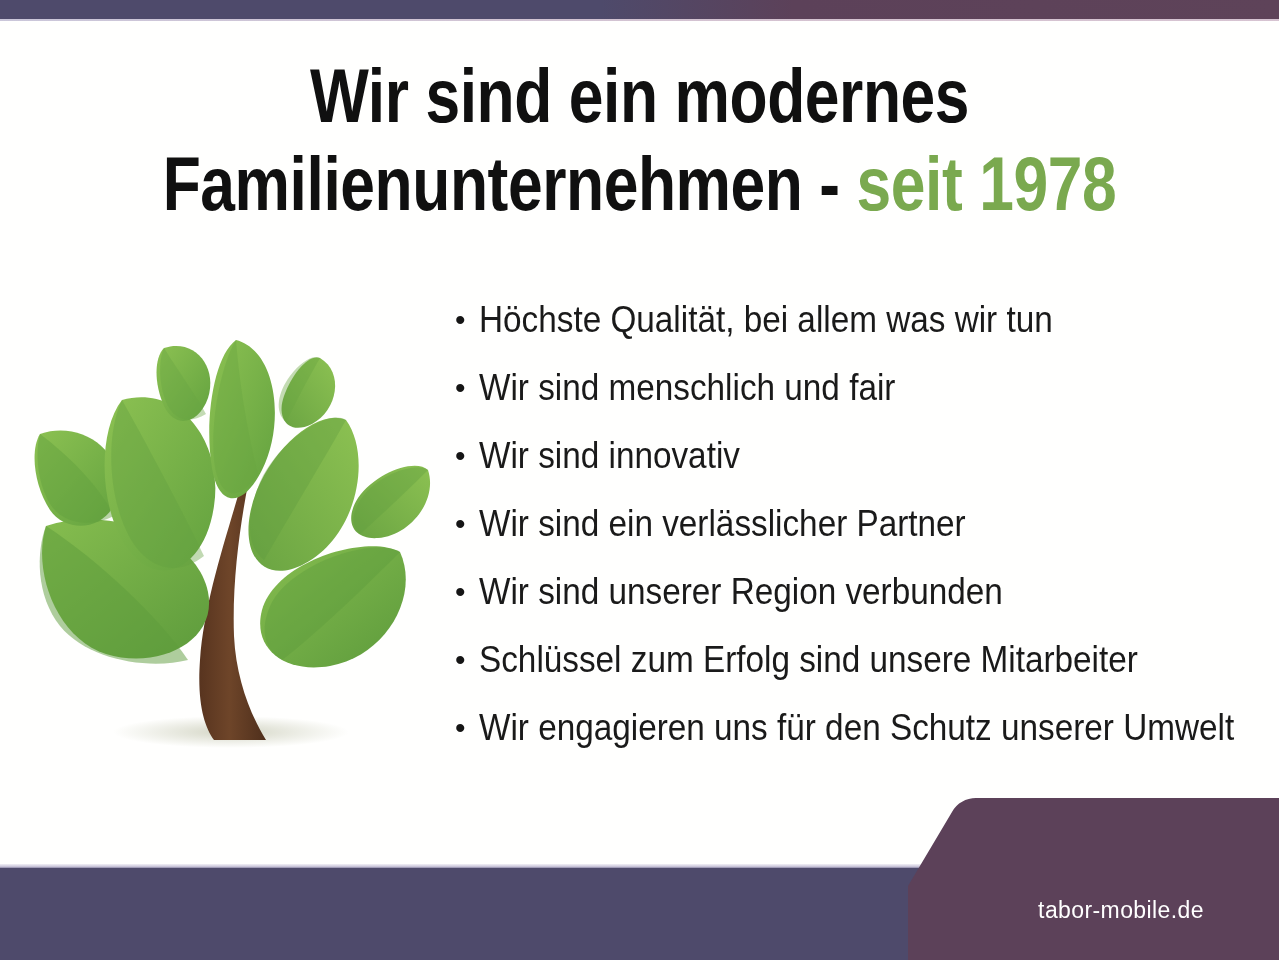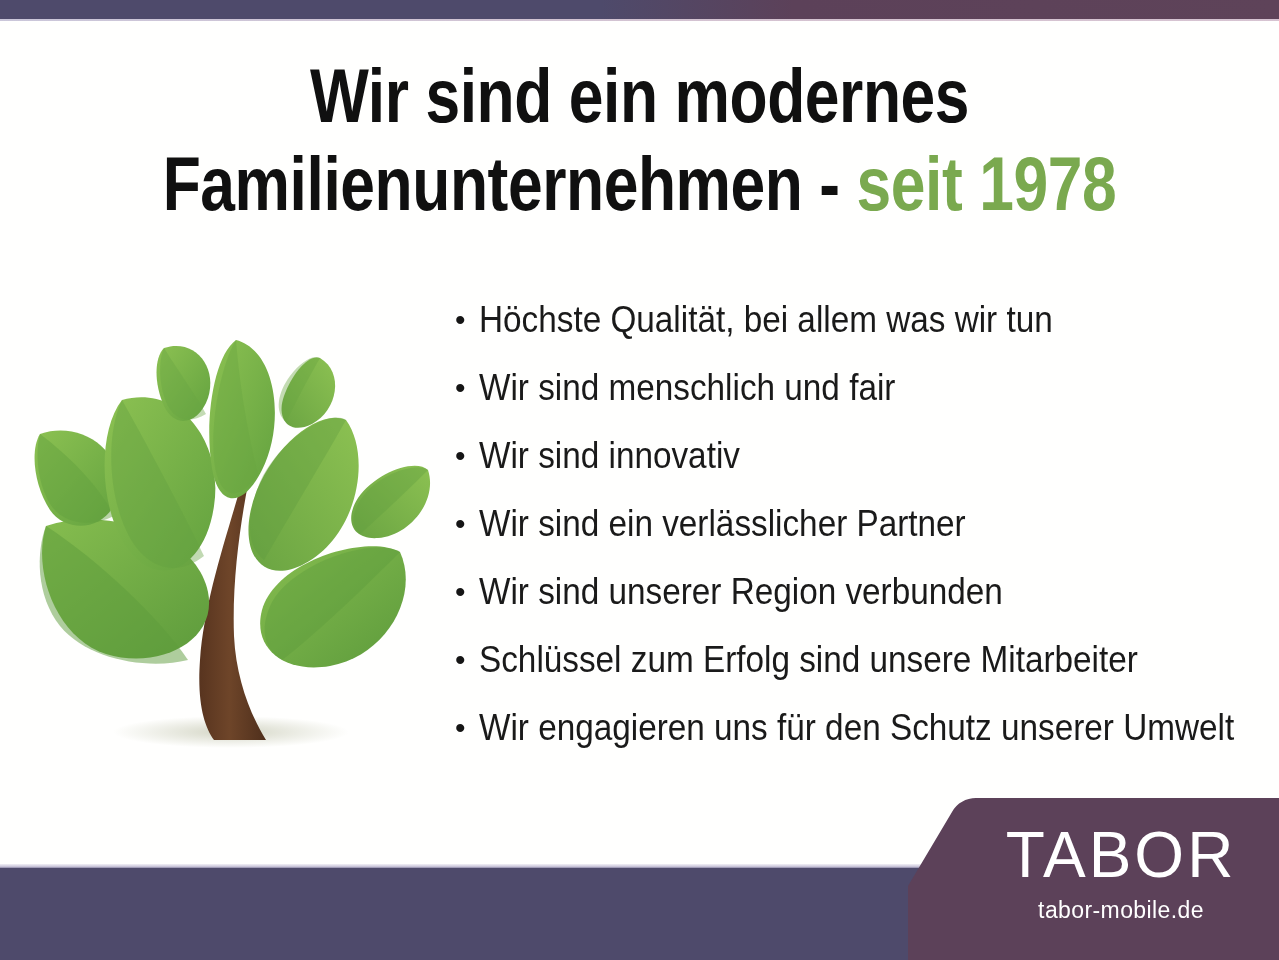--- a/index.html
+++ b/index.html
@@ -278,17 +278,16 @@
     </div>
   </div>
 
   <div class="bar-bottom-edge"></div>
   <div class="bar-bottom"></div>
 
   <div class="logo-block">
     <svg class="logo-shape" viewBox="0 0 371 162" width="371" height="162" xmlns="http://www.w3.org/2000/svg">
       <path d="M0 162 L0 88 L44 14 C 49 5, 58 0, 68 0 L371 0 L371 162 Z" fill="#5c4159"></path>
     </svg>
-    <div class="logo-wordmark">TABOR</div>
     <div class="logo-url">tabor-mobile.de</div>
   </div>
 
 </div>
 
 </body></html>

